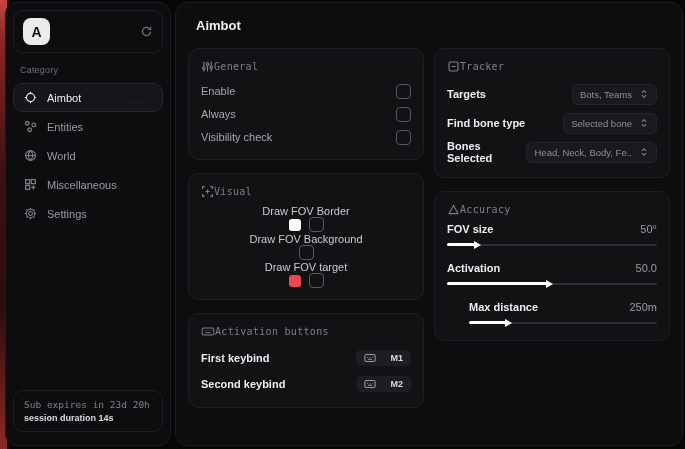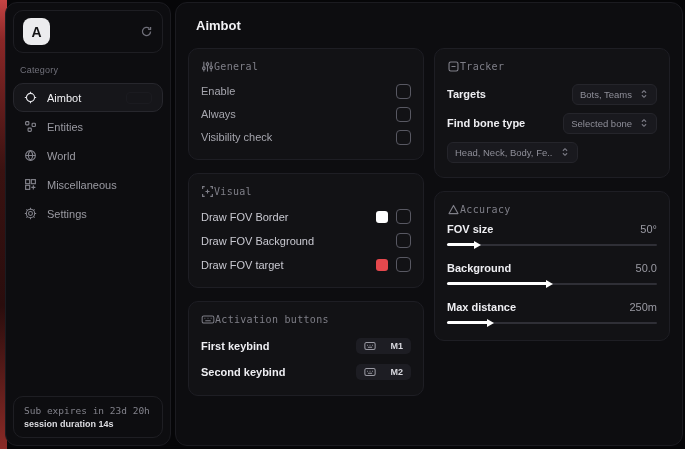--- a/index.html
+++ b/index.html
@@ -36,21 +36,21 @@
   .nav-item {
     height:29px; border-radius:10px; display:flex; align-items:center; gap:10px;
     padding:0 10px; font-size:11px; color:#9a9aa2; border:1px solid transparent;
     cursor:default;
   }
   .nav-item .nicon { display:flex; color:#84848d; }
   .nav-item.active { background:#16161a; border-color:#27272d; color:#f0f0f3; }
   .nav-item.active .nicon { color:#e4e4e8; }
   .hotkey-ghost { margin-left:auto; width:26px; height:12px; border:1px solid #1b1b20; border-radius:4px; }
   .sub-box {
-    position:absolute; left:7px; right:7px; bottom:7px;
+    position:absolute; left:7px; right:7px; bottom:13px;
     border:1px solid #1e1e23; border-radius:10px; padding:8px 10px;
   }
   .sub-line1 { font-family:"DejaVu Sans Mono", monospace; font-size:9.5px; color:#82828b; margin-bottom:3px; white-space:nowrap; }
   .sub-line2 { font-size:9px; font-weight:700; color:#dcdce1; }
 
   
   .main { flex:1; padding:13px 12px; overflow:hidden; }
   .page-title { font-size:13px; font-weight:700; color:#f2f2f5; margin:2px 0 15px 8px; }
   .cols { display:flex; gap:10px; align-items:flex-start; }
   .col { flex:1; min-width:0; }
@@ -64,37 +64,37 @@
   .row + .row { margin-top:1px; }
   .lbl-dim { font-size:11px; color:#a6a6ae; }
   .lbl-mid { font-size:11px; color:#c9c9d1; }
   .lbl-strong { font-size:11px; font-weight:700; color:#eeeef2; }
   .checkbox {
     width:15px; height:15px; border:1.5px solid #585862; border-radius:4px;
     background:transparent; flex:none; cursor:pointer;
   }
   .right-group { display:flex; align-items:center; gap:8px; }
   .swatch { width:12px; height:12px; border-radius:3px; flex:none; cursor:pointer; }
-  .vrow { min-height:23px; }
+  .vrow { min-height:23px;flex-direction:column; }
   .krow { min-height:25px; }
   .keybadge {
     display:flex; gap:14px; background:#1d1d23; border-radius:5px;
     padding:3px 8px; font-size:9px; font-weight:700; color:#d8d8de; cursor:pointer;
   }
   .keybadge .kicon { display:flex; color:#9a9aa3; }
   .trow { min-height:28px; }
   .dropdown {
     display:flex; align-items:center; gap:7px; background:#19191e; border:1px solid #25252b;
     border-radius:6px; padding:4px 7px; font-size:9.5px; color:#8f8f99; cursor:pointer;
     max-width:150px;
   }
   .dropdown .dtext { white-space:nowrap; overflow:hidden; text-overflow:ellipsis;text-align:center; }
   .dropdown .dicon { display:flex; color:#7c7c86; flex:none; }
   .arow { margin-bottom:13px; }
-  .arow:last-child { margin-bottom:2px; }
+  .arow:last-child { margin-bottom:2px;margin-left:22px; }
   .arow-head { display:flex; justify-content:space-between; align-items:center; }
   .arow-val { font-size:11px; color:#9a9aa3; }
   .slider { position:relative; height:9px; margin-top:5px; cursor:pointer; }
   .slider .track { position:absolute; left:0; right:0; top:3.5px; height:2px; background:#2f2f36; border-radius:2px; }
   .slider .fill { position:absolute; left:0; top:3px; height:3px; background:#ffffff; border-radius:2px; }
   .slider .thumb {
     position:absolute; top:0.5px; width:0; height:0; margin-left:-2px;
     border-left:7px solid #ffffff; border-top:4px solid transparent; border-bottom:4px solid transparent;
   }
   svg { display:block; }
@@ -307,20 +307,21 @@
             <span class="dropdown">
               <span class="dtext">Selected bone</span>
               <span class="dicon">
                 <svg width="10" height="10" viewBox="0 0 12 12" fill="none" stroke="currentColor" stroke-width="1.3">
                   <path d="M3.5 4.5 6 2l2.5 2.5M3.5 7.5 6 10l2.5-2.5"></path>
                 </svg>
               </span>
             </span>
           </div>
           <div class="row trow">
+            <span class="lbl-strong">Bones Selected</span>
             <span class="dropdown">
               <span class="dtext">Head, Neck, Body, Fe..</span>
               <span class="dicon">
                 <svg width="10" height="10" viewBox="0 0 12 12" fill="none" stroke="currentColor" stroke-width="1.3">
                   <path d="M3.5 4.5 6 2l2.5 2.5M3.5 7.5 6 10l2.5-2.5"></path>
                 </svg>
               </span>
             </span>
           </div>
         </div>
@@ -342,21 +343,21 @@
             </div>
             <div class="slider">
               <span class="track"></span>
               <span class="fill" style="width: 14%;"></span>
               <span class="thumb" style="left: 14%;"></span>
             </div>
           </div>
 
           <div class="arow">
             <div class="arow-head">
-              <span class="lbl-strong">Background</span>
+              <span class="lbl-strong">Activation</span>
               <span class="arow-val">50.0</span>
             </div>
             <div class="slider">
               <span class="track"></span>
               <span class="fill" style="width: 48%;"></span>
               <span class="thumb" style="left: 48%;"></span>
             </div>
           </div>
 
           <div class="arow">

